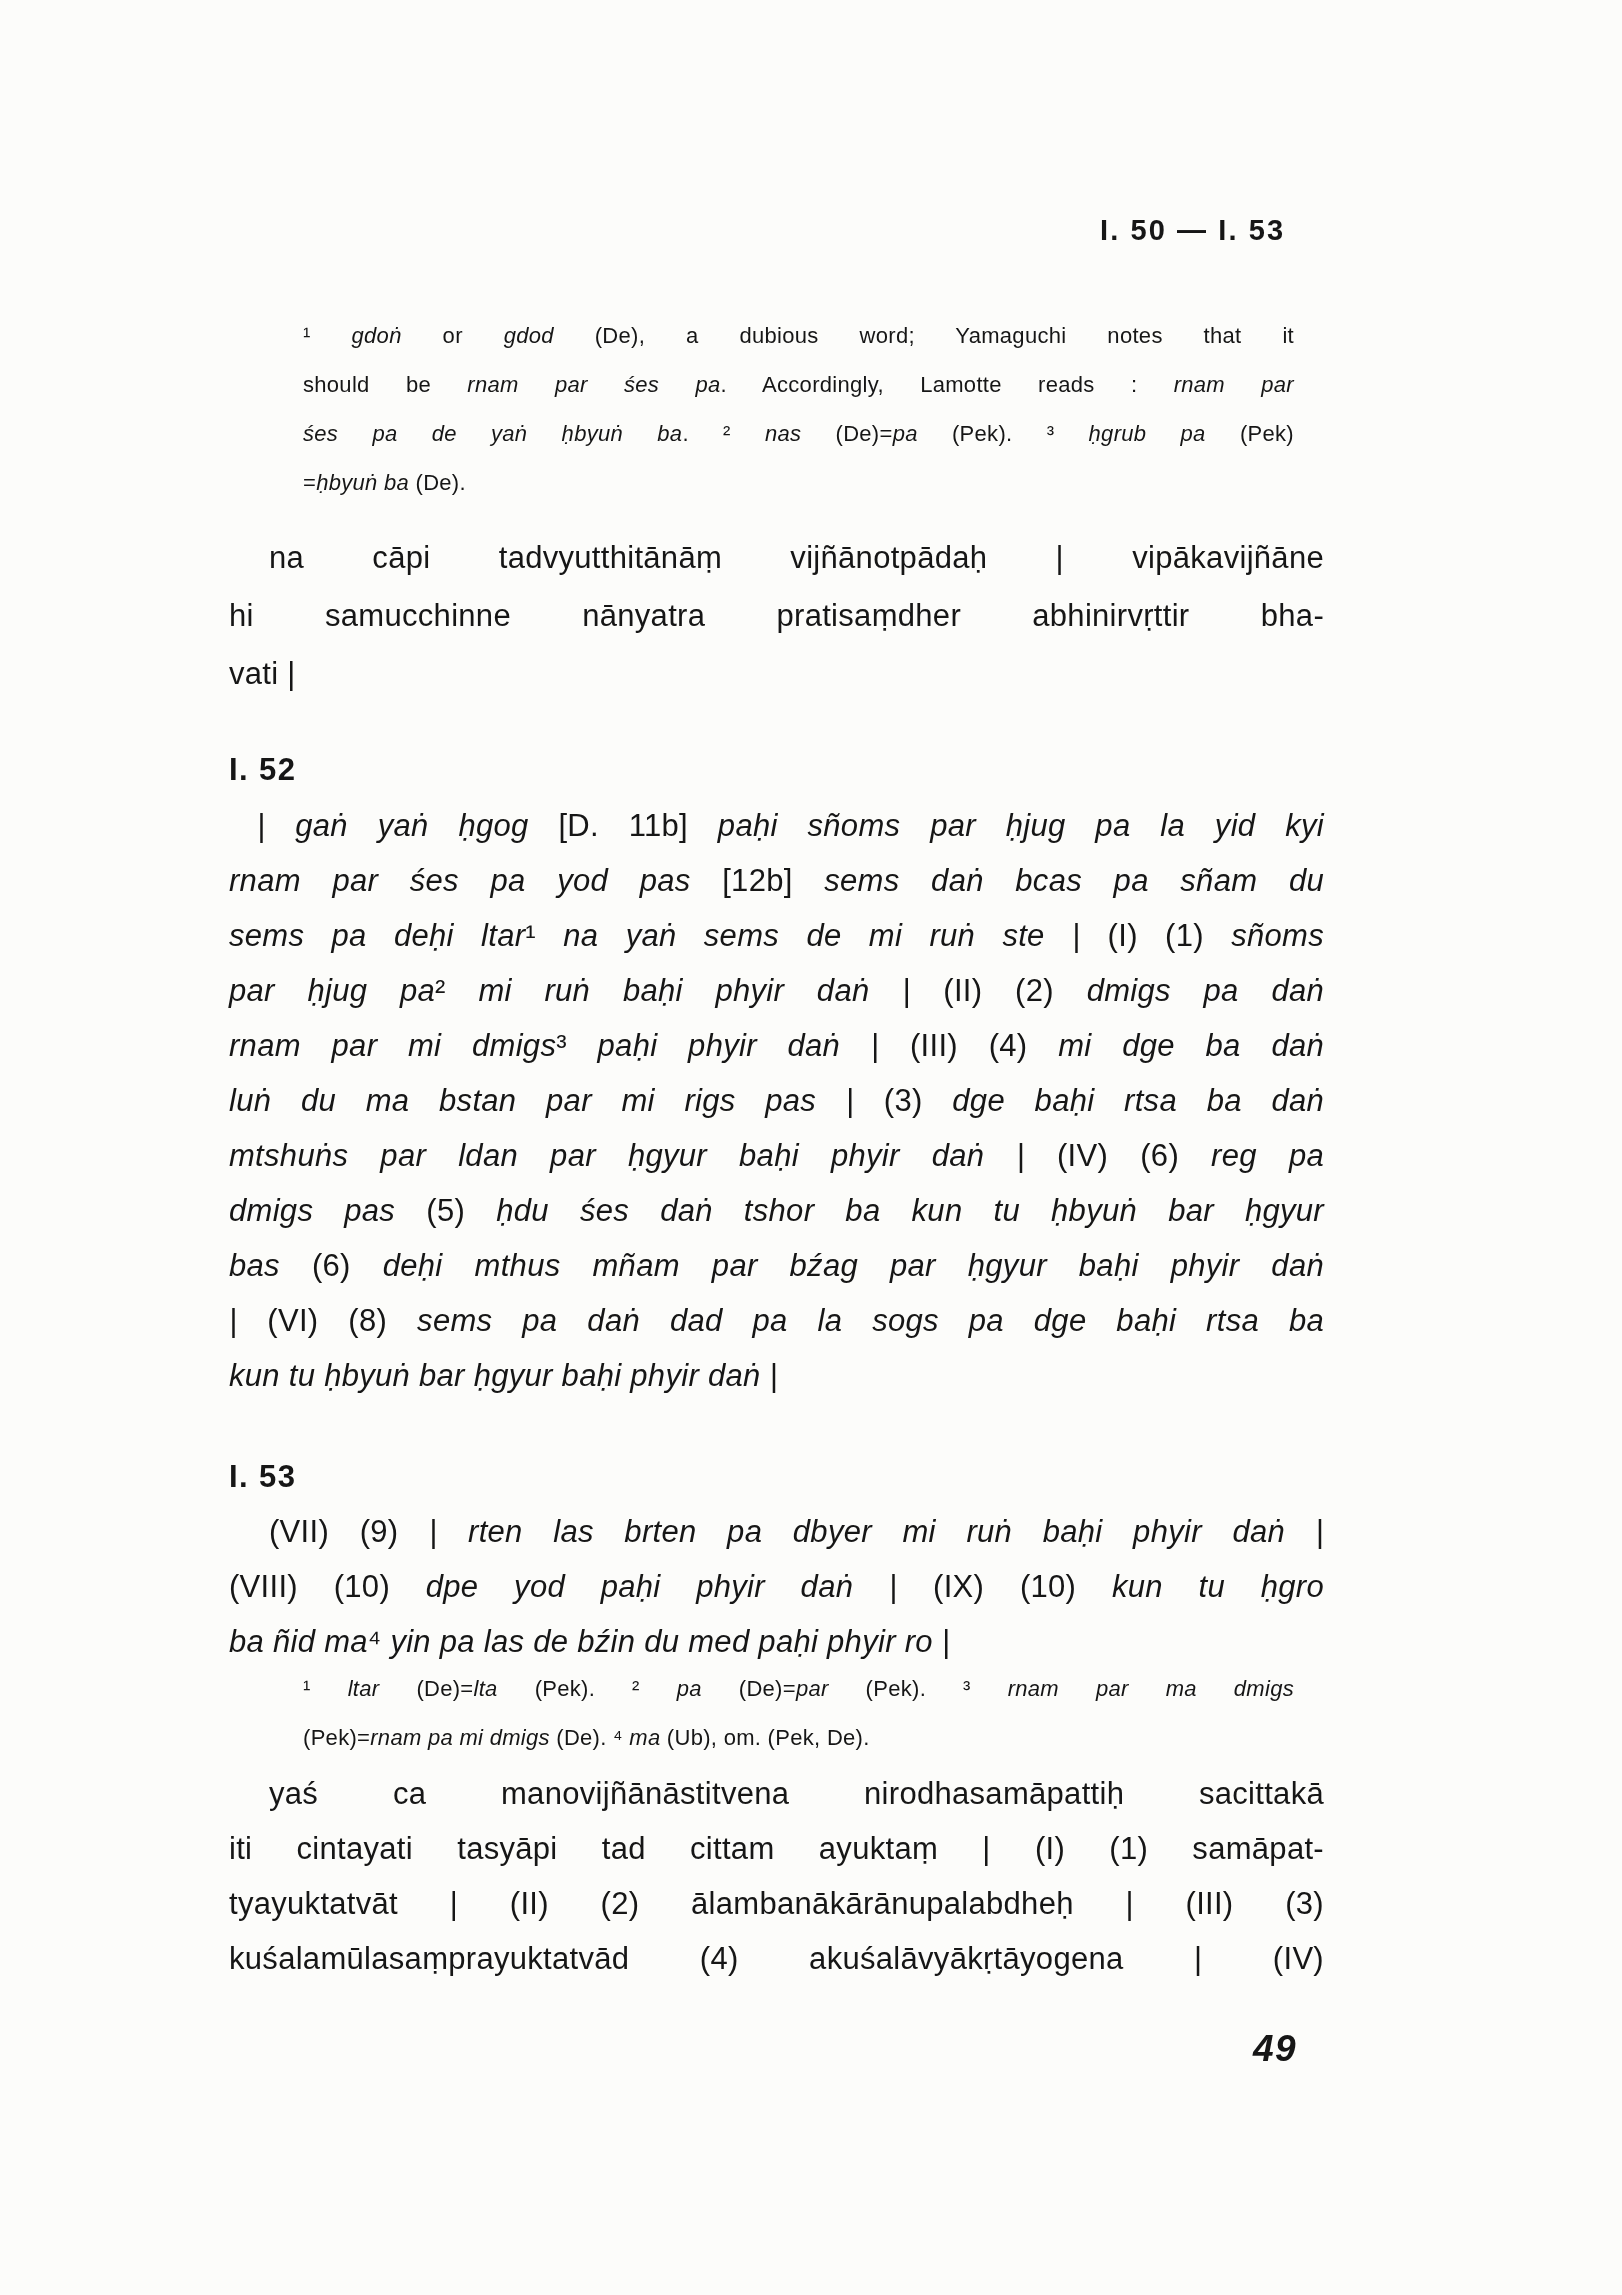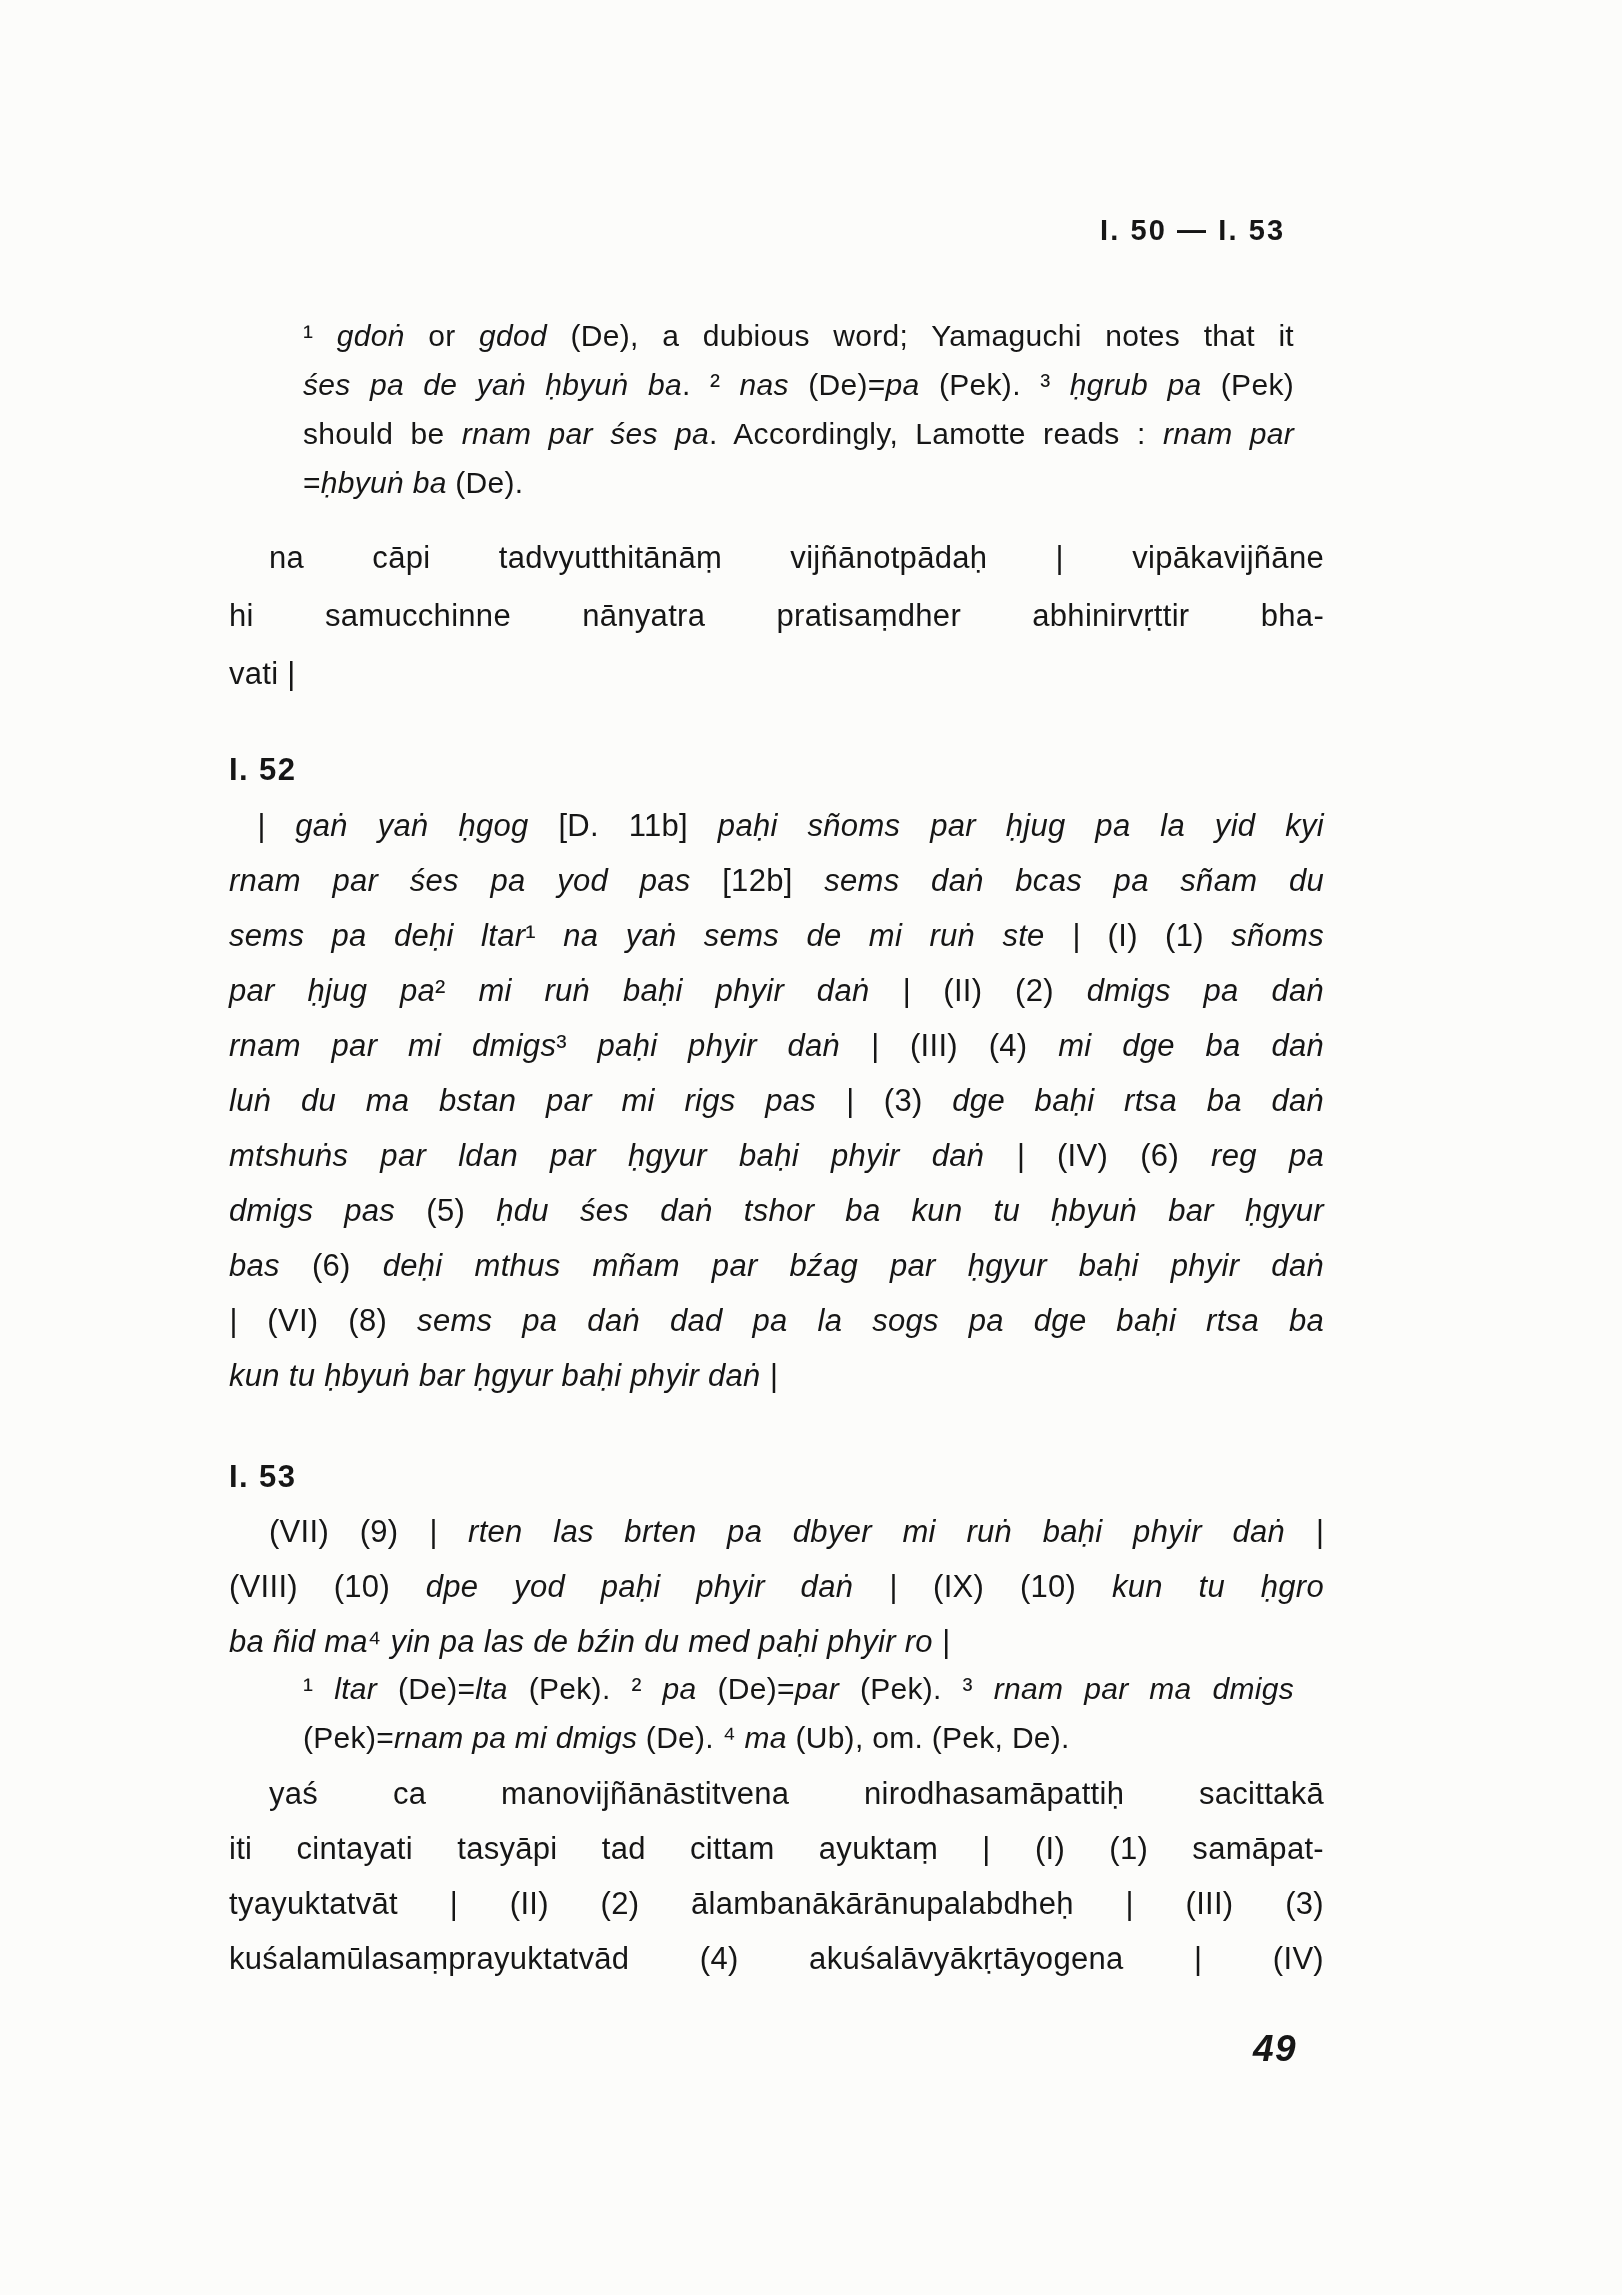--- a/index.html
+++ b/index.html
@@ -20,21 +20,21 @@
   .ind-sm { text-indent:28px; }
   .it { font-style:italic; }
 
   .running-header {
     left:1100px; top:214px;
     font-size:29px; font-weight:700; letter-spacing:2.1px;
     white-space:nowrap;
   }
   .footnote {
     left:303px; width:991px;
-    font-size:30px; line-height:49px;
+    font-size:22px; line-height:49px;
   }
   .fn-top { top:311px; }
   .fn-bot { top:1664px; }
   .bodyblock {
     left:229px; width:1095px;
     font-size:31px; line-height:58px;
   }
   .para1 { top:529px; }
   .sec-heading {
     left:229px;
@@ -54,22 +54,22 @@
 </style>
 </head>
 <body>
 
 <div class="page">
 
   <div class="abs running-header">I. 50 — I. 53</div>
 
   <div class="abs footnote fn-top">
     <div class="ln j"><span>¹ </span><span class="it">gdoṅ</span><span> or </span><span class="it">gdod</span><span> (De), a dubious word; Yamaguchi notes that it</span></div>
+    <div class="ln j"><span>should be </span><span class="it">rnam par śes pa</span><span>. Accordingly, Lamotte reads : </span><span class="it">rnam par</span></div>
     <div class="ln j"><span class="it">śes pa de yaṅ ḥbyuṅ ba</span><span>. ² </span><span class="it">nas</span><span> (De)=</span><span class="it">pa</span><span> (Pek). ³ </span><span class="it">ḥgrub pa</span><span> (Pek)</span></div>
-    <div class="ln j"><span>should be </span><span class="it">rnam par śes pa</span><span>. Accordingly, Lamotte reads : </span><span class="it">rnam par</span></div>
     <div class="ln l"><span>=</span><span class="it">ḥbyuṅ ba</span><span> (De).</span></div>
   </div>
 
   <div class="abs bodyblock para1">
     <div class="ln j ind">na cāpi tadvyutthitānāṃ vijñānotpādaḥ | vipākavijñāne</div>
     <div class="ln j">hi samucchinne nānyatra pratisaṃdher abhinirvṛttir bha-</div>
     <div class="ln l">vati |</div>
   </div>
 
   <div class="abs sec-heading h52">I. 52</div>

